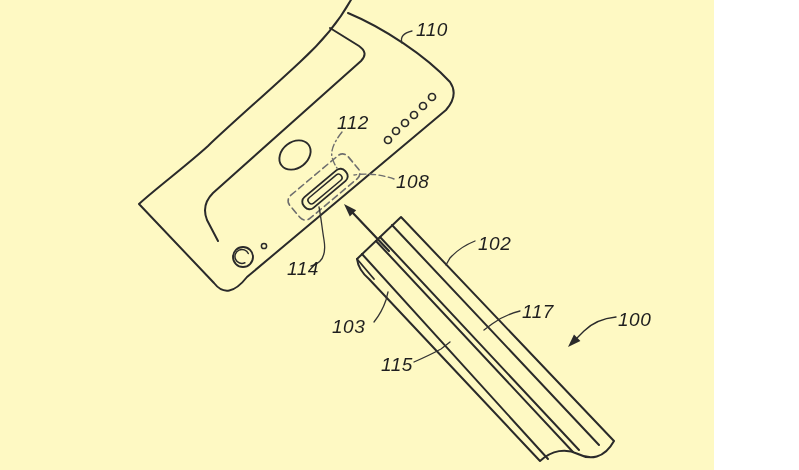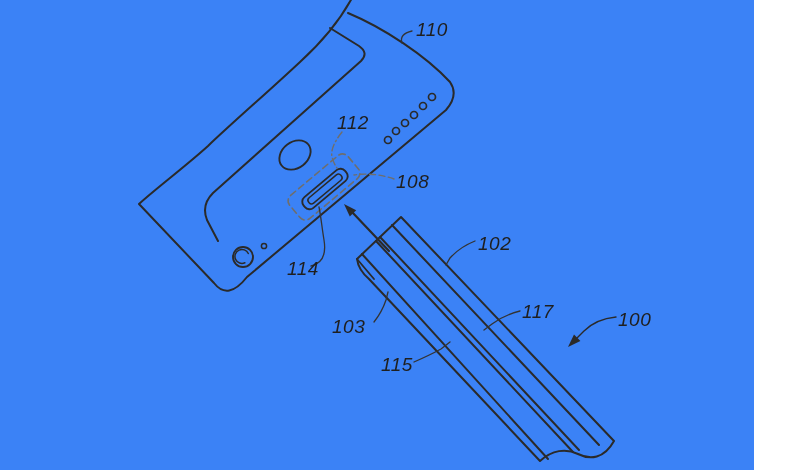--- a/index.html
+++ b/index.html
@@ -1,17 +1,17 @@
 <!DOCTYPE html>
 <html><head>
 <meta charset="utf-8">
 <style>
   html,body{margin:0;padding:0;background:#ffffff;}
-  .stage{position:relative;width:714px;height:470px;background:#3b82f6;overflow:hidden;
-         font-family:"Liberation Sans",sans-serif;padding-left:40px;}
+  .stage{position:relative;width:714px;height:470px;background:#fef9c3;overflow:hidden;
+         font-family:"Liberation Sans",sans-serif;}
   svg{position:absolute;left:0;top:0;}
   text.ref{font-family:"Liberation Sans",sans-serif;font-style:italic;font-size:19px;
            fill:#1f1f1f;letter-spacing:.5px;}
   path,circle,ellipse,rect,line{vector-effect:none;}
 </style>
 </head>
 <body>
 
 <div class="stage">
 <svg width="799" height="470" viewBox="0 0 799 470">

